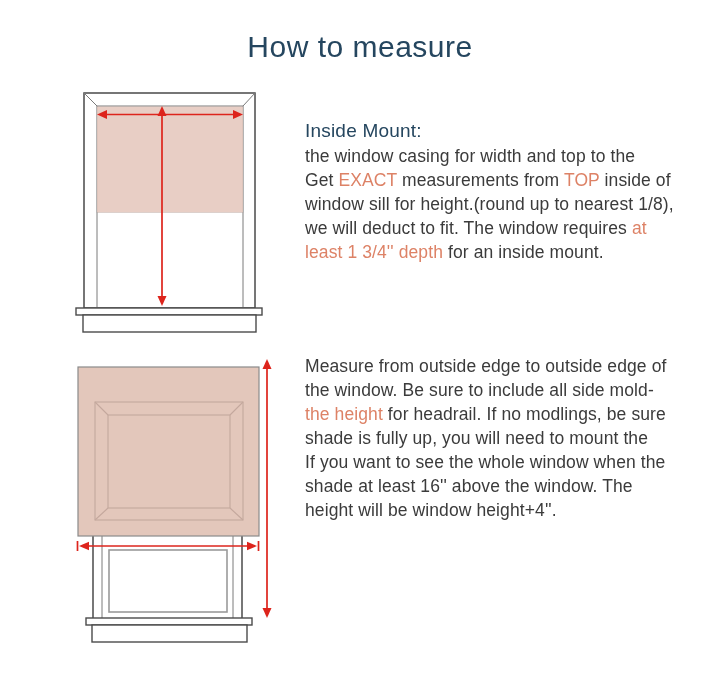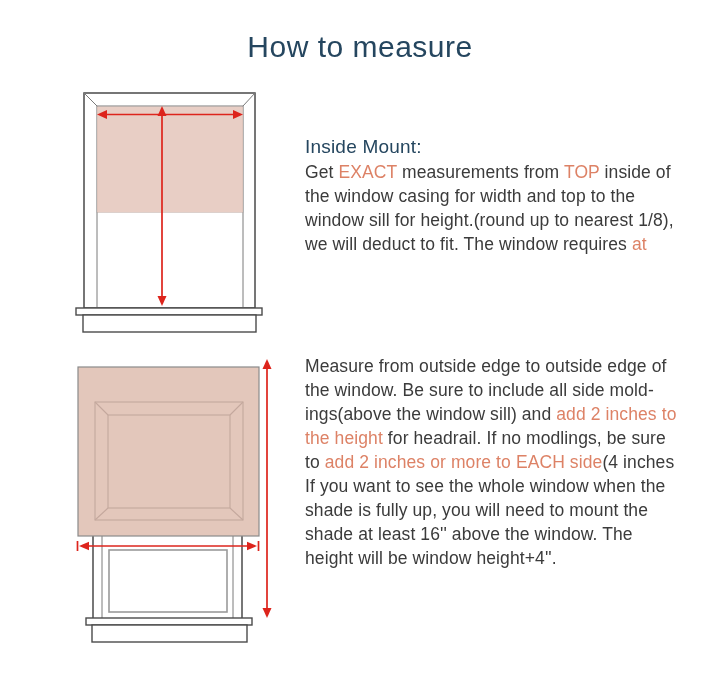--- a/index.html
+++ b/index.html
@@ -8,21 +8,21 @@
     font-family:"Liberation Sans", sans-serif;overflow:hidden;
   }
   .title{
     position:absolute;left:0;top:30px;width:720px;text-align:center;
     font-size:30px;letter-spacing:.5px;color:var(--title-blue);
     font-weight:500;
   }
   .textblock{position:absolute;left:305px;width:405px;}
   .textblock .heading{
     color:var(--heading-blue);font-size:19px;line-height:26px;
-    letter-spacing:.2px;margin:16px 0 0 0;font-weight:500;
+    letter-spacing:.2px;margin:0 0 0 0;font-weight:500;
   }
   .bodytext{font-size:17.5px;line-height:24px;color:var(--body-gray);letter-spacing:.1px;}
   .bodytext .tline{white-space:nowrap;}
   .hl{color:var(--highlight-orange);}
   svg{position:absolute;display:block;}
   .frameline{stroke:var(--frame-gray);fill:none;stroke-width:1.5;}
   .framelight{stroke:#7a7a7a;fill:none;stroke-width:1;}
   .whitepiece{fill:#ffffff;stroke:var(--frame-gray);stroke-width:1.4;}
   .shade1{fill:var(--shade-pink);stroke:rgba(0,0,0,.12);stroke-width:.8;}
   .shade2{fill:var(--shade-pink-outside);stroke:#8a8a8a;stroke-width:1.2;}
@@ -89,32 +89,31 @@
   <g>
     <line class="redline" x1="267" y1="366" x2="267" y2="611"></line>
     <polygon class="redhead" points="267,359 262.5,369 271.5,369"></polygon>
     <polygon class="redhead" points="267,618 262.5,608 271.5,608"></polygon>
   </g>
 </svg>
 
 <div class="textblock" style="top:118px;">
   <div class="heading">Inside Mount:</div>
   <div class="bodytext">
+      <div class="tline"><span>the window casing for width and top to the</span></div>
       <div class="tline"><span>Get </span><span class="hl">EXACT</span><span> measurements from </span><span class="hl">TOP</span><span> inside of</span></div>
-      <div class="tline"><span>the window casing for width and top to the</span></div>
       <div class="tline"><span>window sill for height.(round up to nearest 1/8),</span></div>
       <div class="tline"><span>we will deduct to fit. The window requires </span><span class="hl">at</span></div>
+      <div class="tline"><span class="hl">least 1 3/4'' depth</span><span> for an inside mount.</span></div>
     </div>
 </div>
 
 <div class="textblock" style="top:354px;">
   <div class="bodytext">
       <div class="tline"><span>Measure from outside edge to outside edge of</span></div>
       <div class="tline"><span>the window. Be sure to include all side mold-</span></div>
-      <div class="tline"><span>ings(above the window sill) and </span><span class="hl">add 2 inches to</span></div>
       <div class="tline"><span class="hl">the height</span><span> for headrail. If no modlings, be sure</span></div>
-      <div class="tline"><span>to </span><span class="hl">add 2 inches or more to EACH side</span><span>(4 inches</span></div>
+      <div class="tline"><span>shade is fully up, you will need to mount the</span></div>
       <div class="tline"><span>If you want to see the whole window when the</span></div>
-      <div class="tline"><span>shade is fully up, you will need to mount the</span></div>
       <div class="tline"><span>shade at least 16'' above the window. The</span></div>
       <div class="tline"><span>height will be window height+4''.</span></div>
     </div>
 </div>
 
 </body></html>

